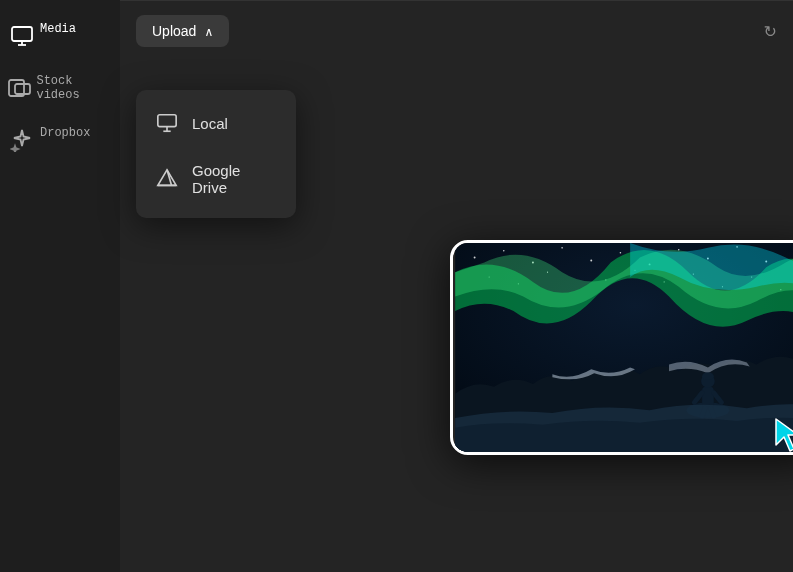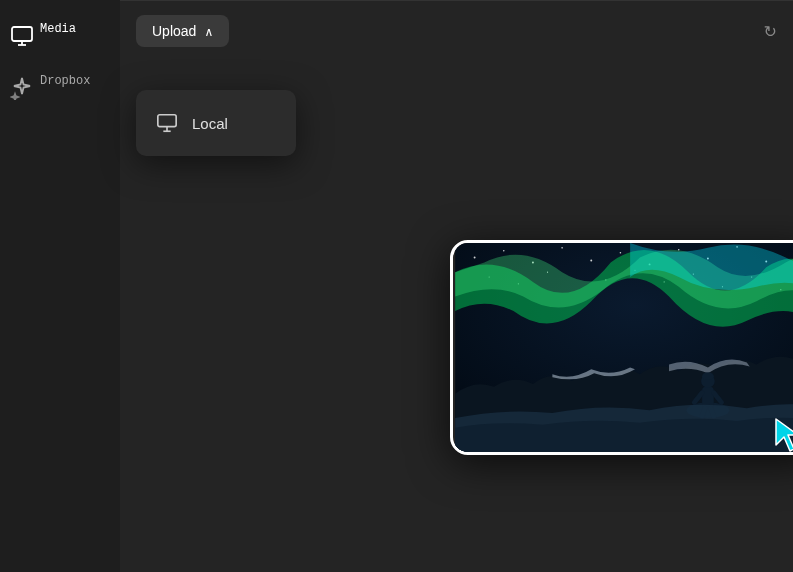--- a/index.html
+++ b/index.html
@@ -186,20 +186,29 @@
     <div class="sidebar-icon">
       <svg viewBox="0 0 24 24">
           <rect x="2" y="3" width="20" height="14" rx="2"></rect>
           <polyline points="8,21 12,21 16,21"></polyline>
           <line x1="12" y1="17" x2="12" y2="21"></line>
         </svg>
     </div>
     <span>Media</span>
   </div>
 
+  <div class="sidebar-item">
+    <div class="sidebar-icon">
+      <svg viewBox="0 0 24 24">
+          <rect x="1" y="4" width="15" height="16" rx="2"></rect>
+          <rect x="7" y="8" width="15" height="10" rx="2"></rect>
+        </svg>
+    </div>
+    <span>Stock videos</span>
+  </div>
 
 
 
 
   <div class="sidebar-item">
     <div class="sidebar-icon">
       <svg viewBox="0 0 24 24">
           <path d="M12 2 L13.5 8.5 L20 10 L13.5 11.5 L12 18 L10.5 11.5 L4 10 L10.5 8.5 Z"></path>
           <path d="M5 18 L5.8 20.2 L8 21 L5.8 21.8 L5 24 L4.2 21.8 L2 21 L4.2 20.2 Z" opacity="0.7"></path>
         </svg>
@@ -228,20 +237,30 @@
         <svg width="22" height="22" viewBox="0 0 24 24" fill="none" stroke="#ccc" stroke-width="1.8">
           <rect x="2" y="3" width="20" height="13" rx="2"></rect>
           <line x1="8" y1="21" x2="16" y2="21"></line>
           <line x1="12" y1="16" x2="12" y2="21"></line>
         </svg>
       </div>
       <span>Local</span>
     </div>
 
 
+    <div class="dropdown-item">
+      <div class="dropdown-item-icon">
+        <svg width="22" height="22" viewBox="0 0 24 24" fill="none" stroke="#ccc" stroke-width="1.8">
+          <path d="M12 2L2 19h20L12 2z"></path>
+          <path d="M2 19h20"></path>
+          <path d="M12 2l5 17"></path>
+        </svg>
+      </div>
+      <span>Google Drive</span>
+    </div>
 
   </div>
 
   <div class="image-preview">
     <svg class="aurora-canvas" viewBox="0 0 370 215" xmlns="http://www.w3.org/2000/svg">
 
       <defs>
         <radialGradient id="skyGrad" cx="50%" cy="30%" r="70%">
           <stop offset="0%" stop-color="#0a1a2e"></stop>
           <stop offset="100%" stop-color="#020a14"></stop>

